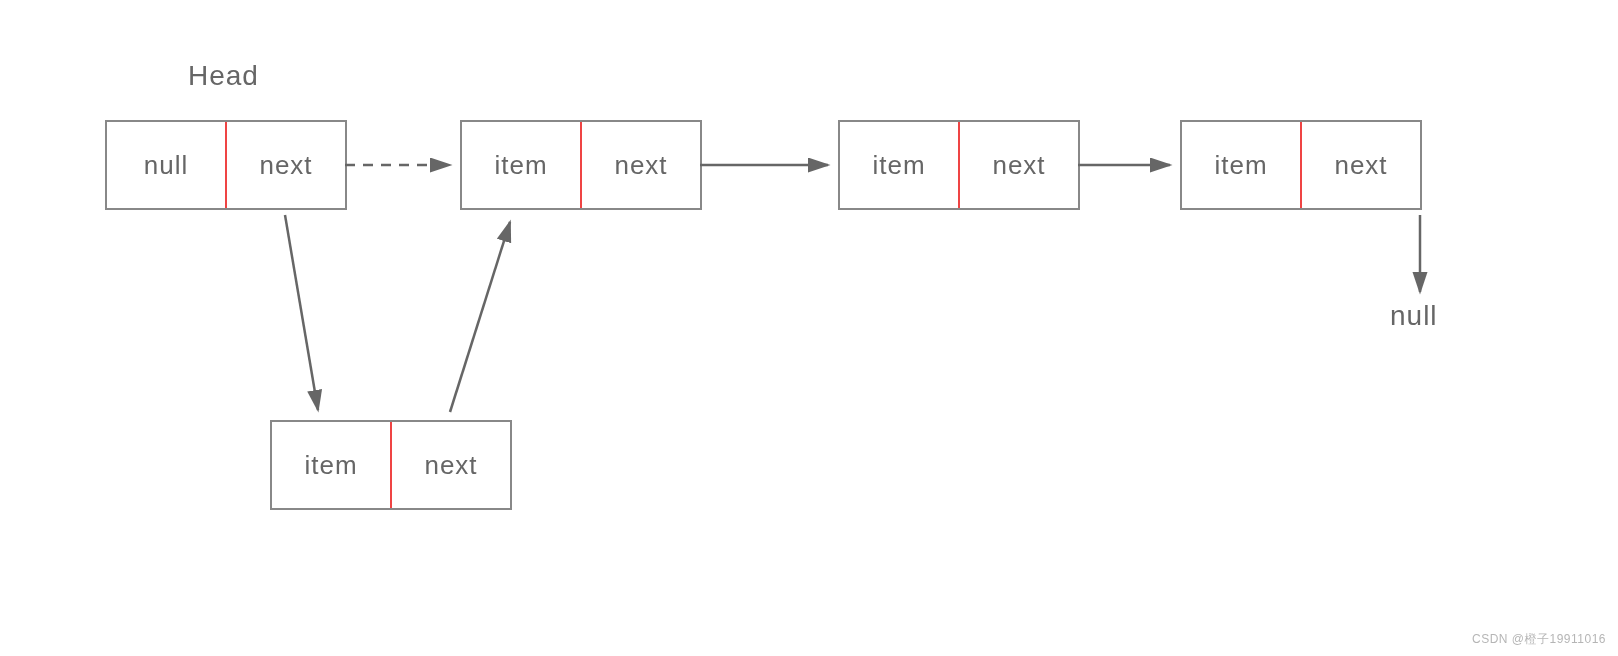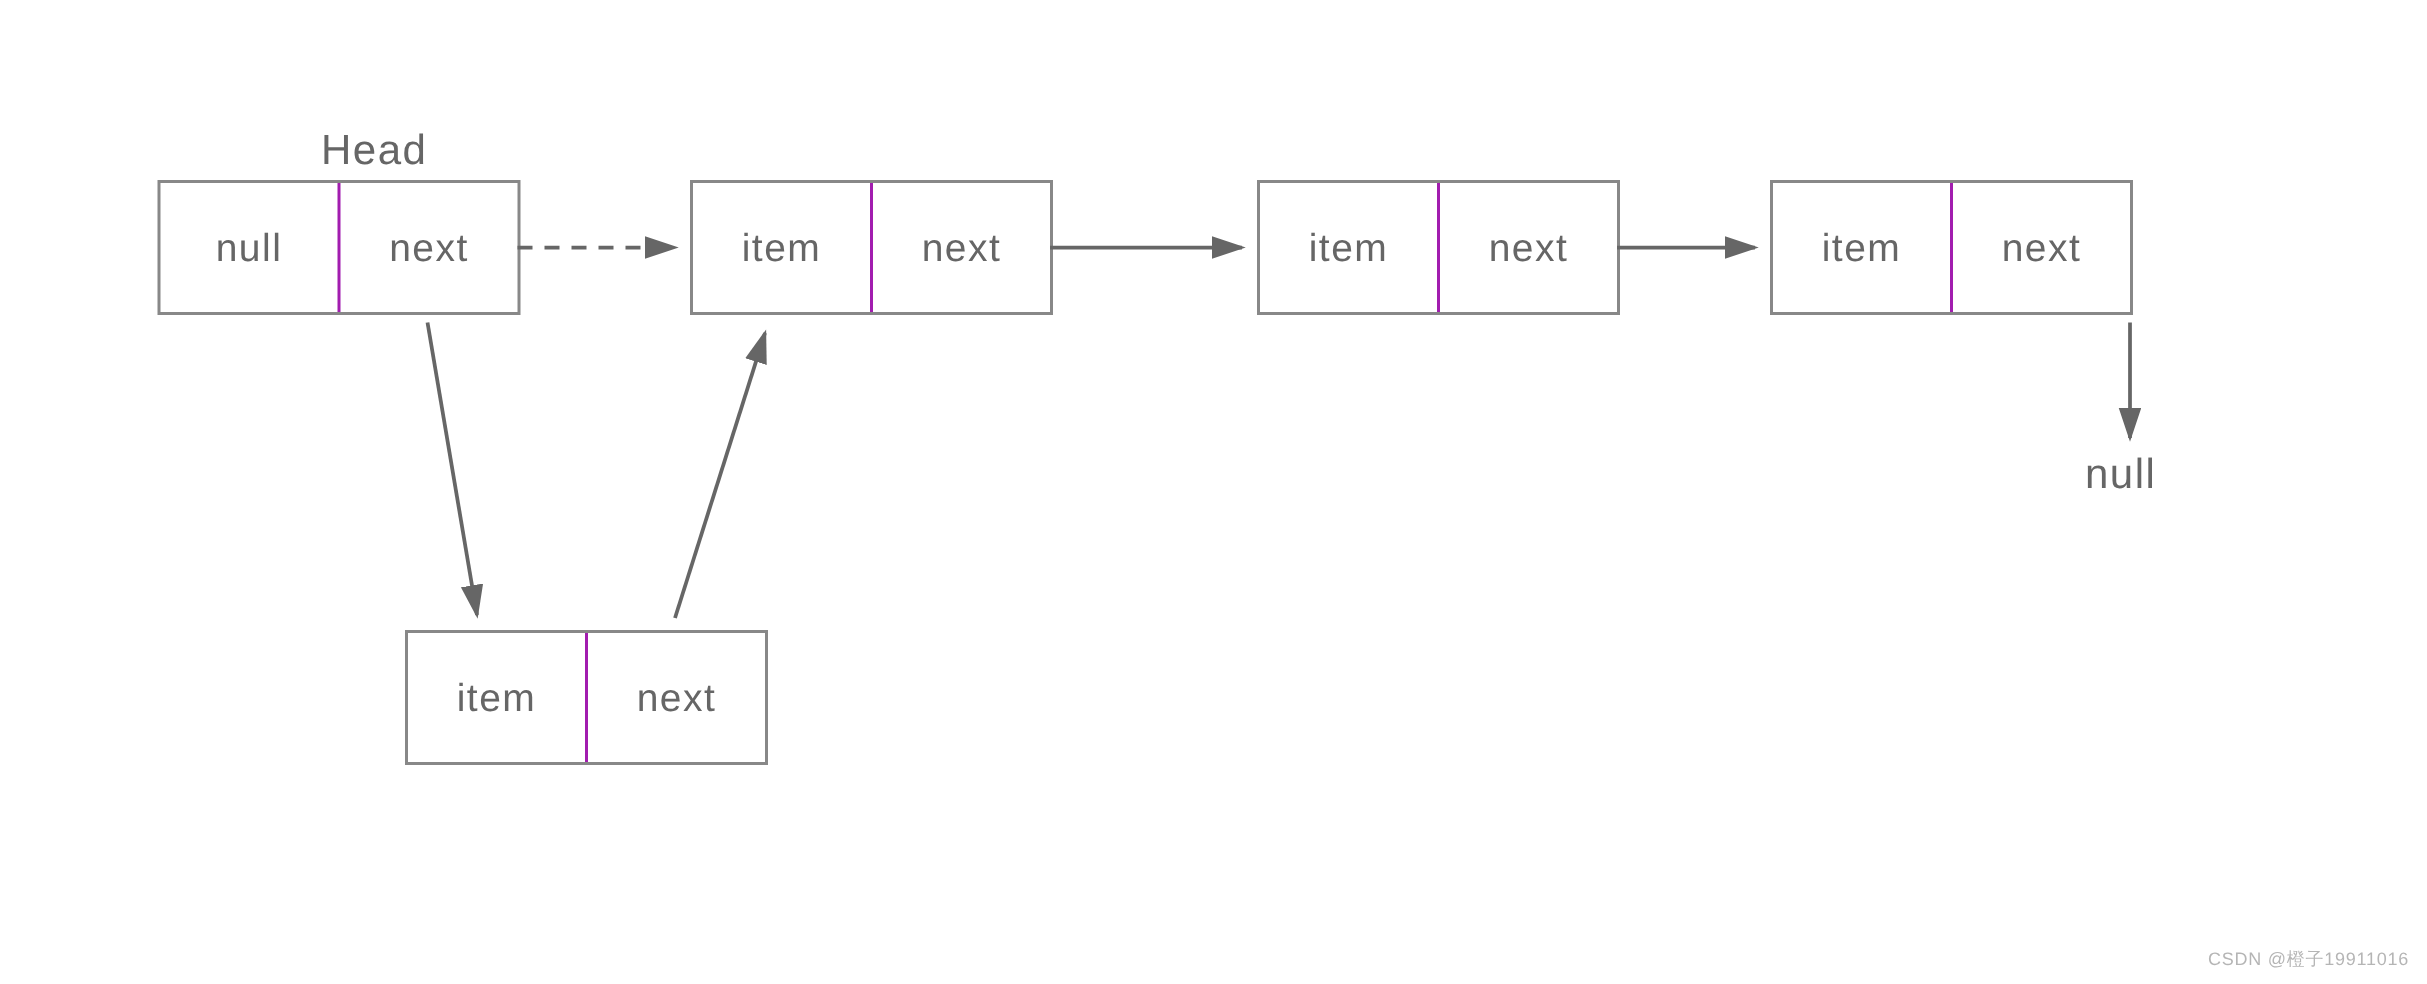--- a/index.html
+++ b/index.html
@@ -21,21 +21,21 @@
   }
   .cell {
     width: 118px;
     display: flex;
     align-items: center;
     justify-content: center;
     font-size: 26px;
     letter-spacing: 1px;
   }
   .cell + .cell {
-    border-left: 2px solid #a21caf;
+    border-left: 2px solid #ef4444;
   }
   .label {
     position: absolute;
     font-size: 28px;
     color: #666;
     letter-spacing: 1px;
   }
   .watermark {
     position: absolute;
     right: 12px;
@@ -50,21 +50,21 @@
     left: 0;
     top: 0;
     width: 1618px;
     height: 656px;
     pointer-events: none;
   }
 </style>
 </head>
 <body>
 
-<div class="label" style="left:188px; top:84px;margin-left:26px;">Head</div>
+<div class="label" style="left:188px; top:60px;">Head</div>
 
 <div class="node" style="left:105px; top:120px;">
   <div class="cell">null</div>
   <div class="cell">next</div>
 </div>
 
 <div class="node" style="left:460px; top:120px;">
   <div class="cell">item</div>
   <div class="cell">next</div>
 </div>

